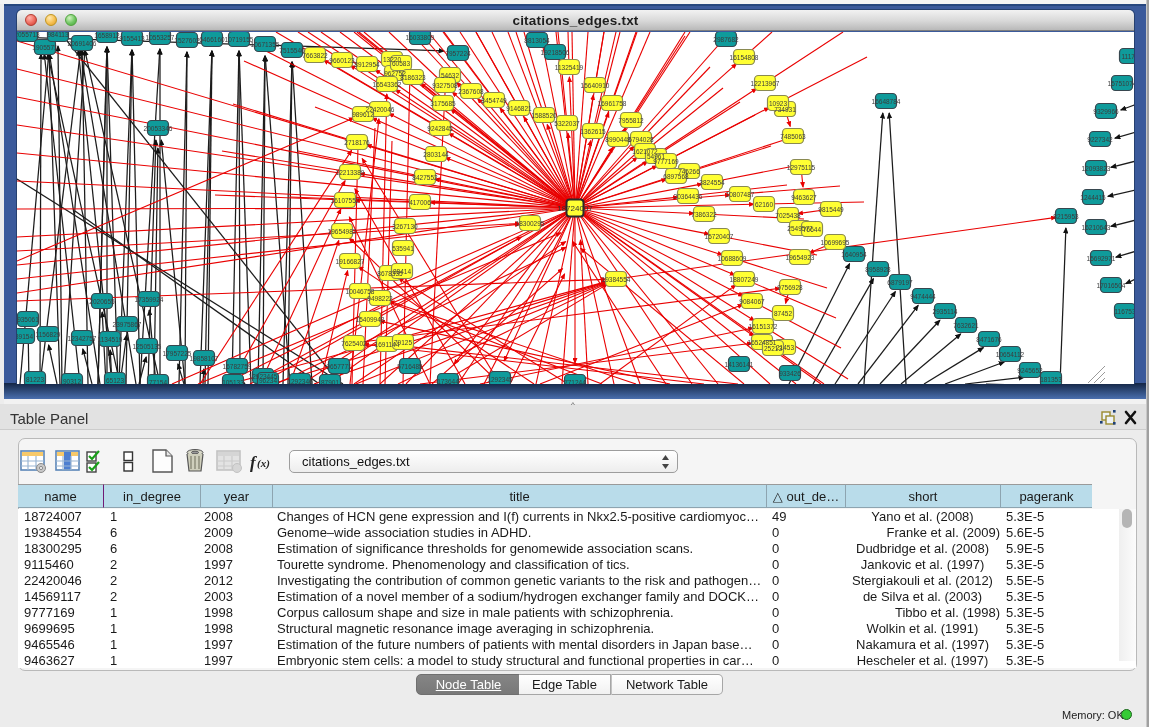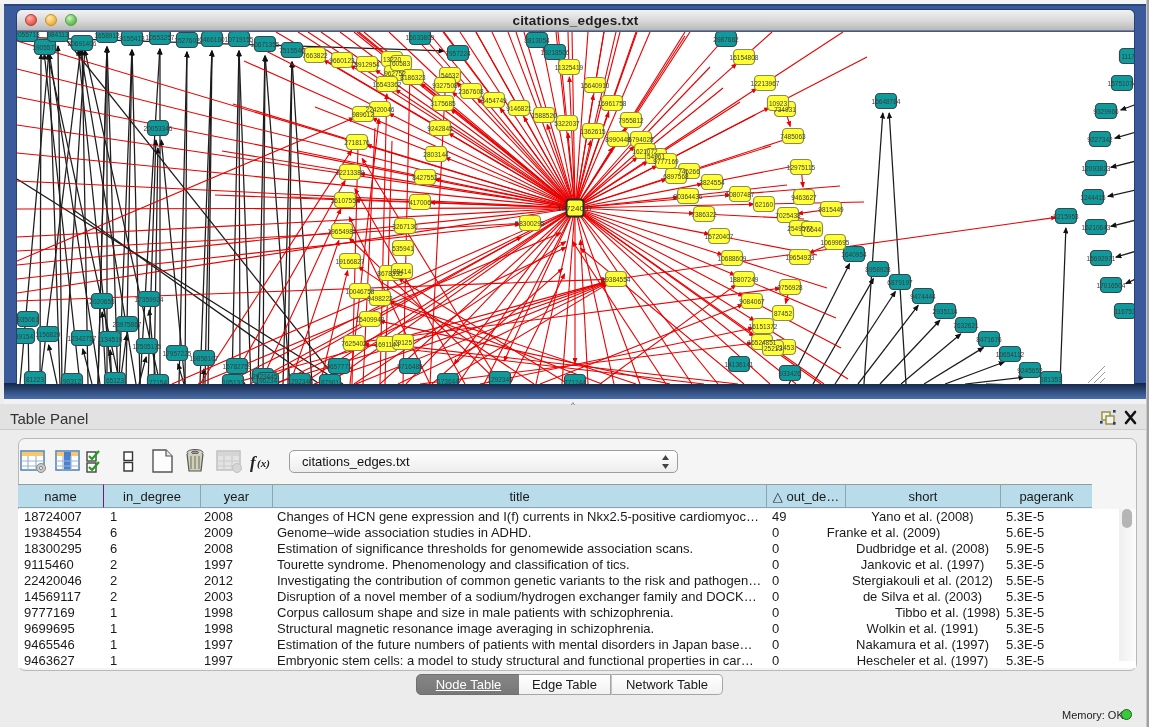--- a/index.html
+++ b/index.html
@@ -722,21 +722,21 @@
     <span style="left:772px">49</span>
     <span style="left:845px;width:155px;text-align:center">Yano et al. (2008)</span>
     <span style="left:1006px">5.3E-5</span>
   </div>
 <div class="trow" style="top:525px">
     <span style="left:24px">19384554</span>
     <span style="left:110px">6</span>
     <span style="left:204px">2009</span>
     <span style="left:277px">Genome–wide association studies in ADHD.</span>
     <span style="left:772px">0</span>
-    <span style="left:806px;width:155px;text-align:center">Franke et al. (2009)</span>
+    <span style="left:845px;width:155px;text-align:right">Franke et al. (2009)</span>
     <span style="left:1006px">5.6E-5</span>
   </div>
 <div class="trow" style="top:541px">
     <span style="left:24px">18300295</span>
     <span style="left:110px">6</span>
     <span style="left:204px">2008</span>
     <span style="left:277px">Estimation of significance thresholds for genomewide association scans.</span>
     <span style="left:772px">0</span>
     <span style="left:845px;width:155px;text-align:center">Dudbridge et al. (2008)</span>
     <span style="left:1006px">5.9E-5</span>
@@ -756,21 +756,21 @@
     <span style="left:204px">2012</span>
     <span style="left:277px">Investigating the contribution of common genetic variants to the risk and pathogen…</span>
     <span style="left:772px">0</span>
     <span style="left:845px;width:155px;text-align:center">Stergiakouli et al. (2012)</span>
     <span style="left:1006px">5.5E-5</span>
   </div>
 <div class="trow" style="top:589px">
     <span style="left:24px">14569117</span>
     <span style="left:110px">2</span>
     <span style="left:204px">2003</span>
-    <span style="left:277px">Disruption of a novel member of a sodium/hydrogen exchanger family and DOCK…</span>
+    <span style="left:277px">Estimation of a novel member of a sodium/hydrogen exchanger family and DOCK…</span>
     <span style="left:772px">0</span>
     <span style="left:845px;width:155px;text-align:center">de Silva et al. (2003)</span>
     <span style="left:1006px">5.3E-5</span>
   </div>
 <div class="trow" style="top:605px">
     <span style="left:24px">9777169</span>
     <span style="left:110px">1</span>
     <span style="left:204px">1998</span>
     <span style="left:277px">Corpus callosum shape and size in male patients with schizophrenia.</span>
     <span style="left:772px">0</span>

